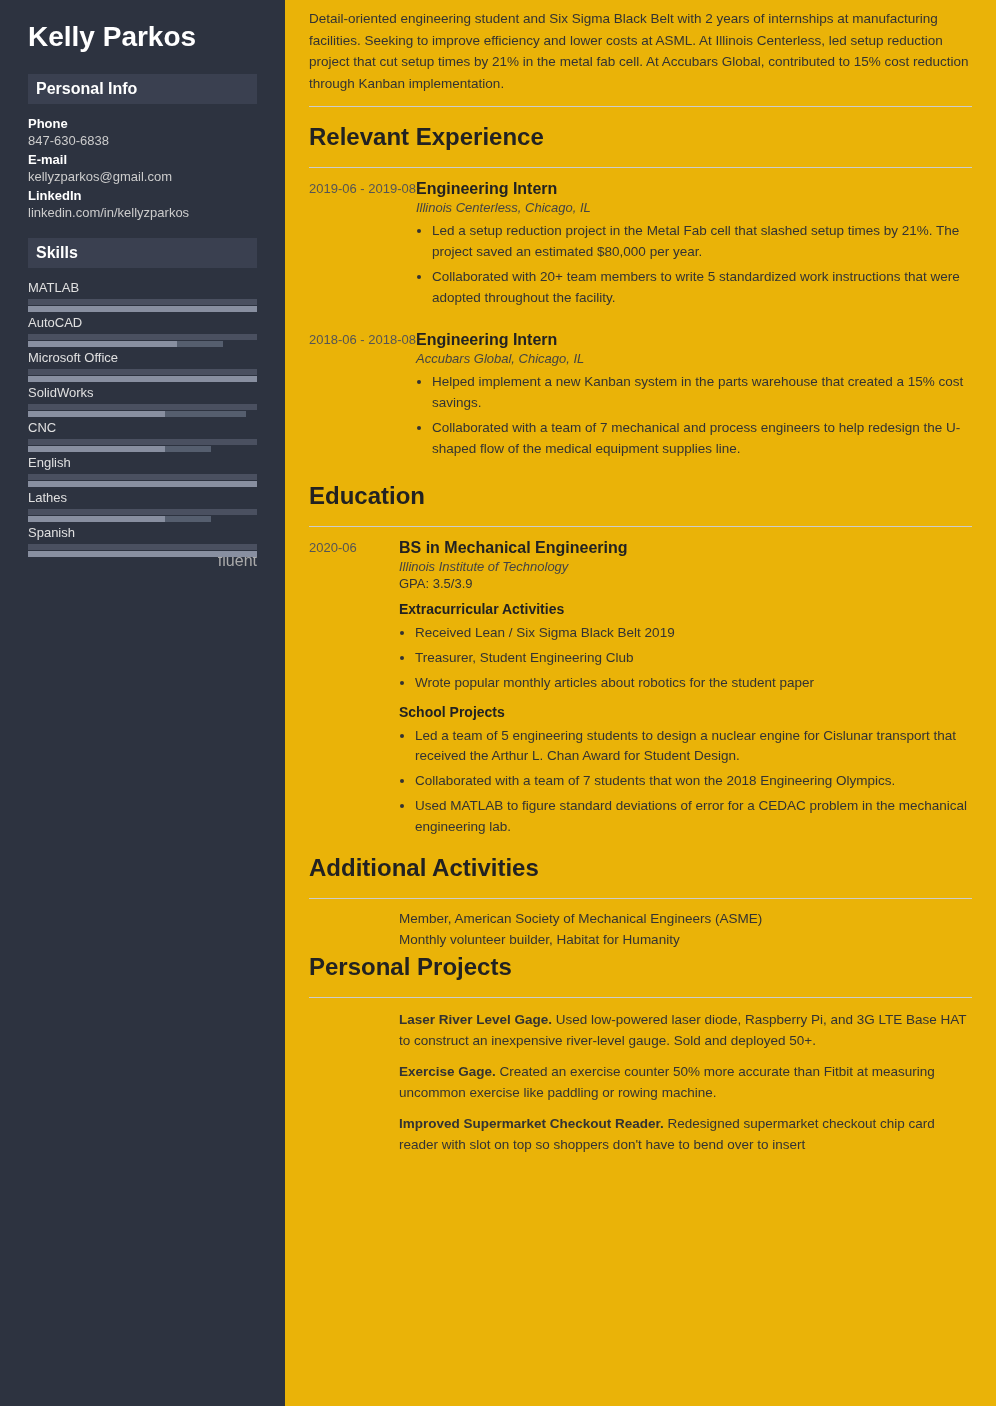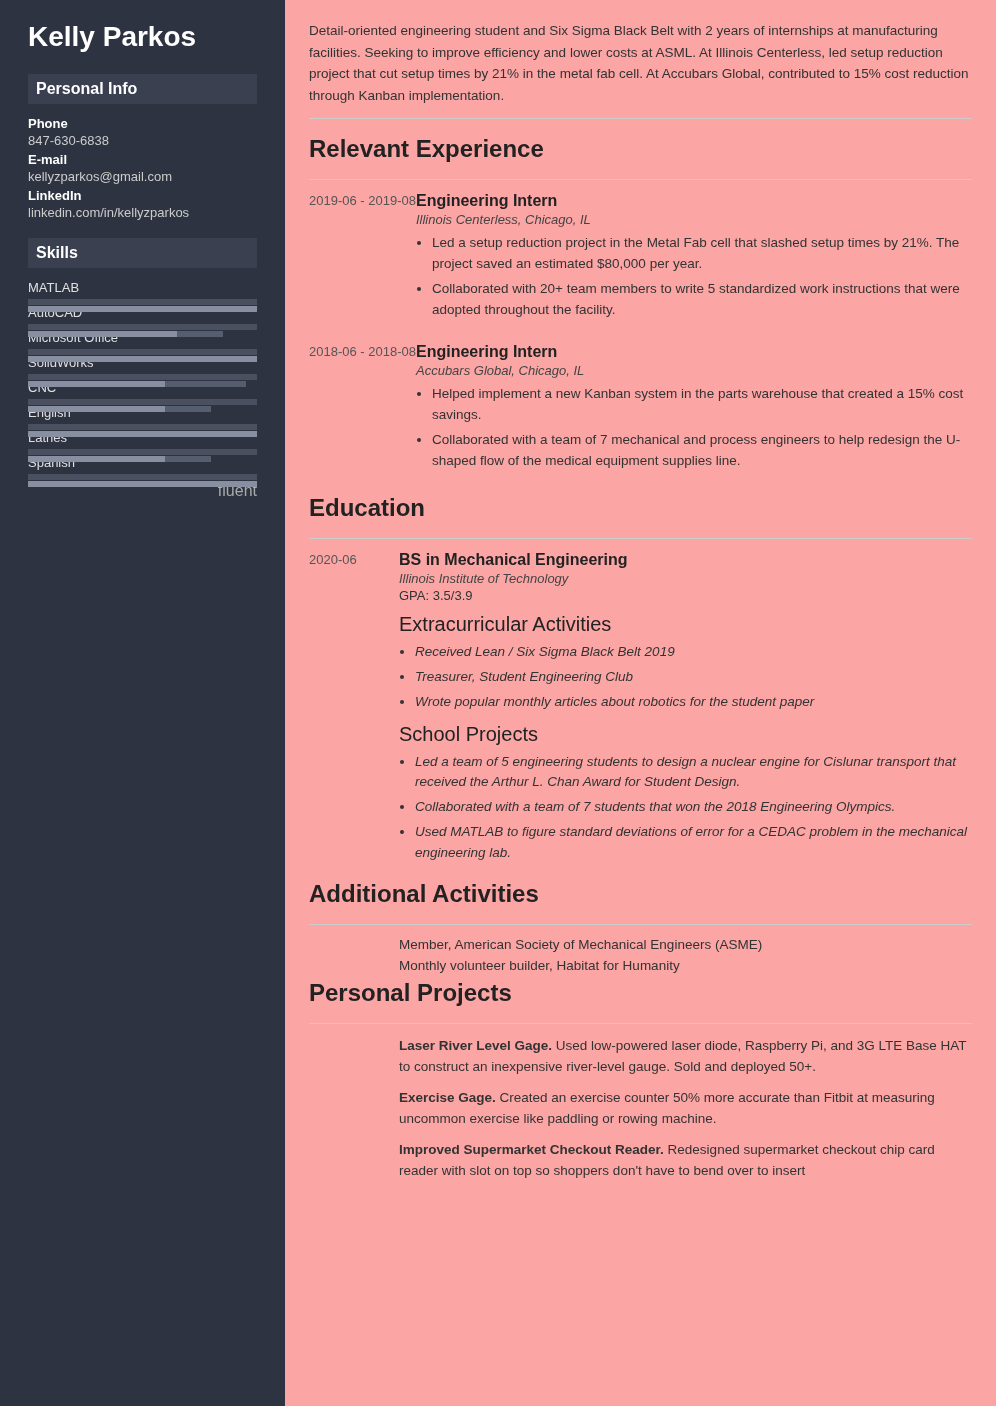--- a/index.html
+++ b/index.html
@@ -35,21 +35,21 @@
       color: #ffffff;
       font-size: 13px;
       margin-bottom: 2px;
     }
     .contact-value {
       font-size: 13px;
       color: #cccccc;
       margin-bottom: 4px;
     }
     .skills-container { margin-top: 4px; }
-    .skill-item { margin-bottom: 0; }
+    .skill-item { margin-bottom: 10px; }
     .skill-name {
       font-size: 13px;
       color: #e0e0e0;
       margin-bottom: 4px;
     }
     .skill-bar-bg {
       background: #4a5060;
       height: 6px;
       width: 100%;
       border-radius: 0;
@@ -67,22 +67,22 @@
     .fluent-label {
       font-size: 16px;
       color: #aaaaaa;
       text-align: right;
       margin-top: 2px;
     }
 
     
     .main {
       flex: 1;
-      padding: 20px 24px;
-      background: #fca5a5;
+      padding: 8px 24px;
+      background: #eab308;
     }
     .summary {
       font-size: 13.5px;
       color: #333;
       line-height: 1.6;
       margin-bottom: 16px;
       padding-bottom: 12px;
       border-bottom: 1px solid #cccccc;
     }
     .section-title {
@@ -140,27 +140,27 @@
       font-size: 13px;
       color: #444;
       margin-bottom: 2px;
     }
     .edu-gpa {
       font-size: 13px;
       color: #333;
       margin-bottom: 10px;
     }
     .sub-section-title {
-      font-size: 20px;
-      font-weight: normal;
+      font-size: 14px;
+      font-weight: bold;
       color: #222;
       margin-top: 10px;
       margin-bottom: 6px;
     }
-    .sub-bullets { padding-left: 16px; margin-bottom: 6px; font-style: italic; }
+    .sub-bullets { padding-left: 16px; margin-bottom: 6px; }
     .sub-bullets li {
       font-size: 13.5px;
       color: #333;
       line-height: 1.55;
       margin-bottom: 4px;
     }
     .activity-item {
       font-size: 13.5px;
       color: #333;
       margin-bottom: 6px;

